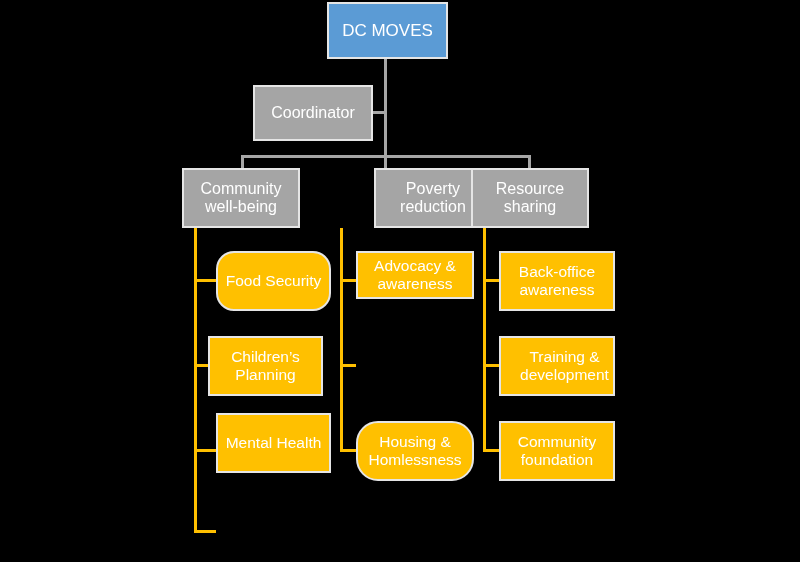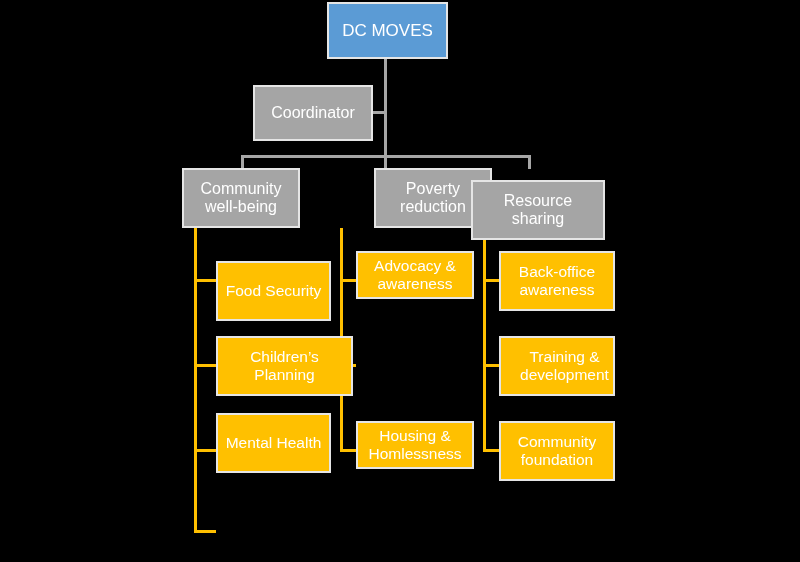--- a/index.html
+++ b/index.html
@@ -93,31 +93,31 @@
   <div class="conn conn-amber" style="left:483px; top:449px; width:16px; height:3px;"></div>
 
   <div class="node node-root" style="left:327px; top:2px; width:121px; height:57px;">DC MOVES</div>
 
   <div class="node node-mid" style="left:253px; top:85px; width:120px; height:56px;">Coordinator</div>
 
   <div class="node node-branch" style="left:182px; top:168px; width:118px; height:60px;">Community
 well-being</div>
   <div class="node node-branch" style="left:328px; top:168px; width:118px; height:60px;margin-left:46px;">Poverty
 reduction</div>
-  <div class="node node-branch" style="left:471px; top:180px; width:134px; height:60px;">Resource
+  <div class="node node-branch" style="left:471px; top:168px; width:118px; height:60px;">Resource
 sharing</div>
 
-  <div class="node node-leaf" style="left:216px; top:261px; width:115px; height:60px;">Food Security</div>
-  <div class="node node-leaf" style="left:216px; top:336px; width:137px; height:60px;">Children’s
+  <div class="node node-leaf" style="left:216px; top:251px; width:115px; height:60px;border-radius:18px;">Food Security</div>
+  <div class="node node-leaf" style="left:208px; top:336px; width:115px; height:60px;">Children’s
 Planning</div>
   <div class="node node-leaf" style="left:216px; top:413px; width:115px; height:60px;">Mental Health</div>
 
   <div class="node node-leaf" style="left:356px; top:251px; width:118px; height:48px;">Advocacy &amp;
 awareness</div>
-  <div class="node node-leaf" style="left:356px; top:421px; width:118px; height:48px;">Housing &amp;
+  <div class="node node-leaf" style="left:356px; top:421px; width:118px; height:60px;border-radius:22px;">Housing &amp;
 Homlessness</div>
 
   <div class="node node-leaf" style="left:499px; top:251px; width:116px; height:60px;">Back-office
 awareness</div>
   <div class="node node-leaf" style="left:499px; top:336px; width:116px; height:60px;padding-left:15px;">Training &amp;
 development</div>
   <div class="node node-leaf" style="left:499px; top:421px; width:116px; height:60px;">Community
 foundation</div>
 
 </div>

